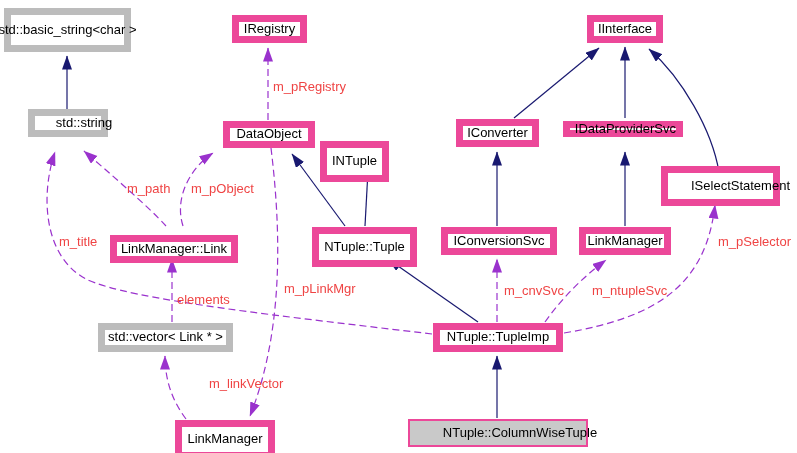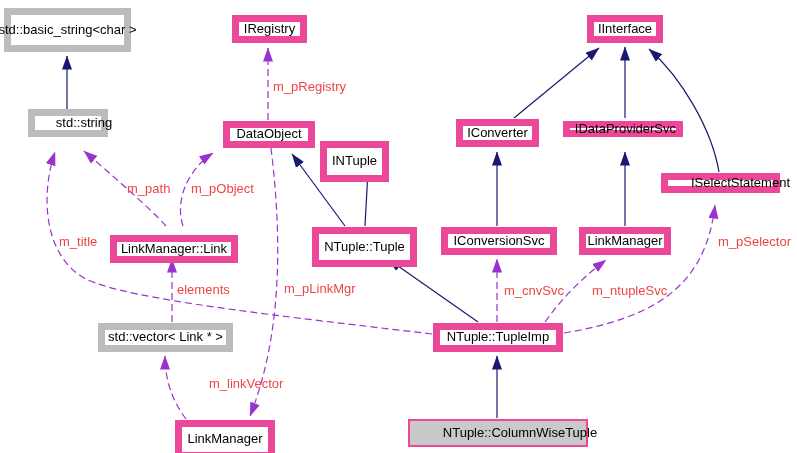--- a/index.html
+++ b/index.html
@@ -58,21 +58,21 @@
         <path d="M 497 322 L 497 259" class="edge usage" marker-end="url(#arrow-usage)"></path>
         <path d="M 545 322 C 562 298 583 277 606 260" class="edge usage" marker-end="url(#arrow-usage)"></path>
         <path d="M 564 333 C 660 317 706 283 715 205" class="edge usage" marker-end="url(#arrow-usage)"></path>
       </g>
   </svg>
   <div>
       <span class="edge-label" style="left: 273px; top: 79px;">m_pRegistry</span>
       <span class="edge-label" style="left: 127px; top: 181px;">m_path</span>
       <span class="edge-label" style="left: 191px; top: 181px;">m_pObject</span>
       <span class="edge-label" style="left: 59px; top: 234px;">m_title</span>
-      <span class="edge-label" style="left: 177px; top: 282px;">elements</span>
+      <span class="edge-label" style="left: 177px; top: 292px;">elements</span>
       <span class="edge-label" style="left: 284px; top: 281px;">m_pLinkMgr</span>
       <span class="edge-label" style="left: 181px; top: 376px; margin-left: 28px;">m_linkVector</span>
       <span class="edge-label" style="left: 504px; top: 283px;">m_cnvSvc</span>
       <span class="edge-label" style="left: 592px; top: 283px;">m_ntupleSvc</span>
       <span class="edge-label" style="left: 718px; top: 234px;">m_pSelector</span>
     </div>
   <div>
       <div class="node template" style="left: 4px; top: 8px; width: 127px; height: 44px;">
         <span>std::basic_string&lt;</span>
         <span>char &gt;</span>
@@ -91,21 +91,21 @@
       </div>
       <div class="node class" style="left: 320px; top: 121px; width: 69px; height: 41px; margin-top: 20px;">
         <span>INTuple</span>
       </div>
       <div class="node class" style="left: 456px; top: 119px; width: 83px; height: 28px;">
         <span>IConverter</span>
       </div>
       <div class="node class" style="left: 563px; top: 121px; width: 120px; height: 16px; justify-content: flex-end;">
         <span>IDataProviderSvc</span>
       </div>
-      <div class="node class" style="left: 661px; top: 173px; width: 119px; height: 20px; padding-left: 40px;">
+      <div class="node class" style="left: 661px; top: 166px; width: 119px; height: 40px; padding-left: 40px;">
         <span>ISelectStatement</span>
       </div>
       <div class="node class" style="left: 110px; top: 227px; width: 128px; height: 28px; margin-top: 8px;">
         <span>LinkManager::Link</span>
       </div>
       <div class="node class" style="left: 312px; top: 227px; width: 105px; height: 40px;">
         <span>NTuple::Tuple</span>
       </div>
       <div class="node class" style="left: 441px; top: 227px; width: 116px; height: 28px;">
         <span>IConversionSvc</span>

